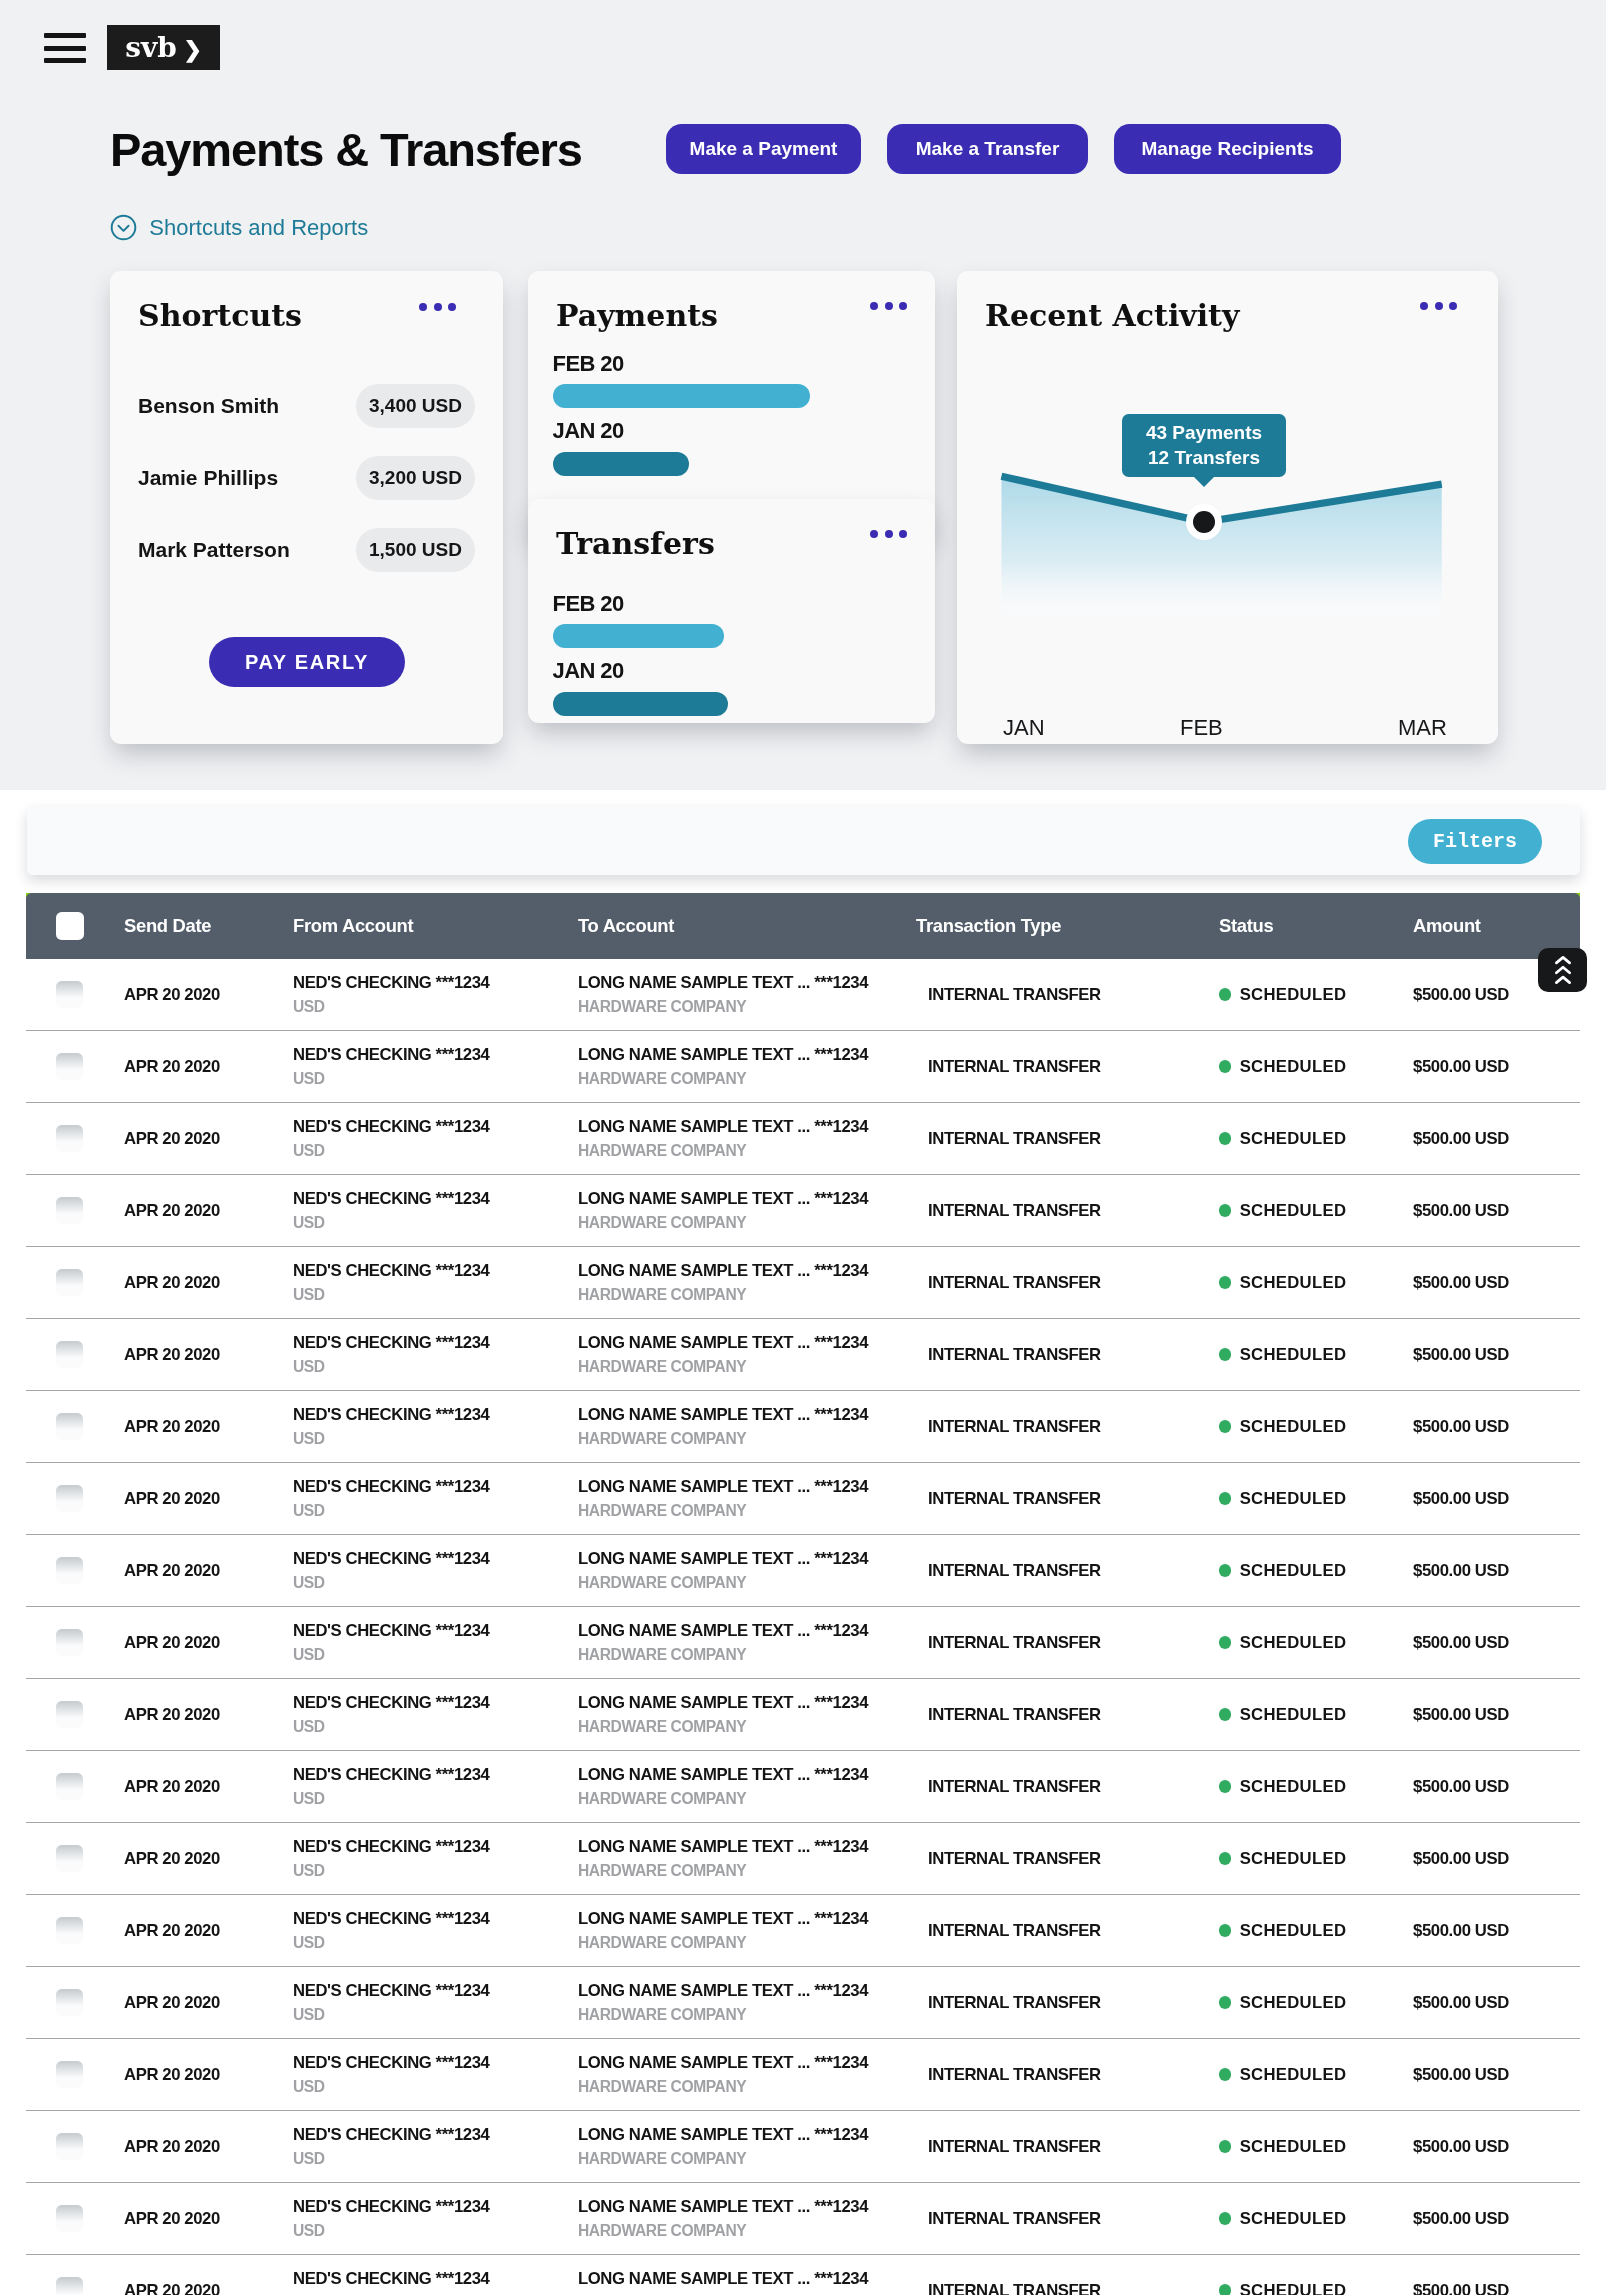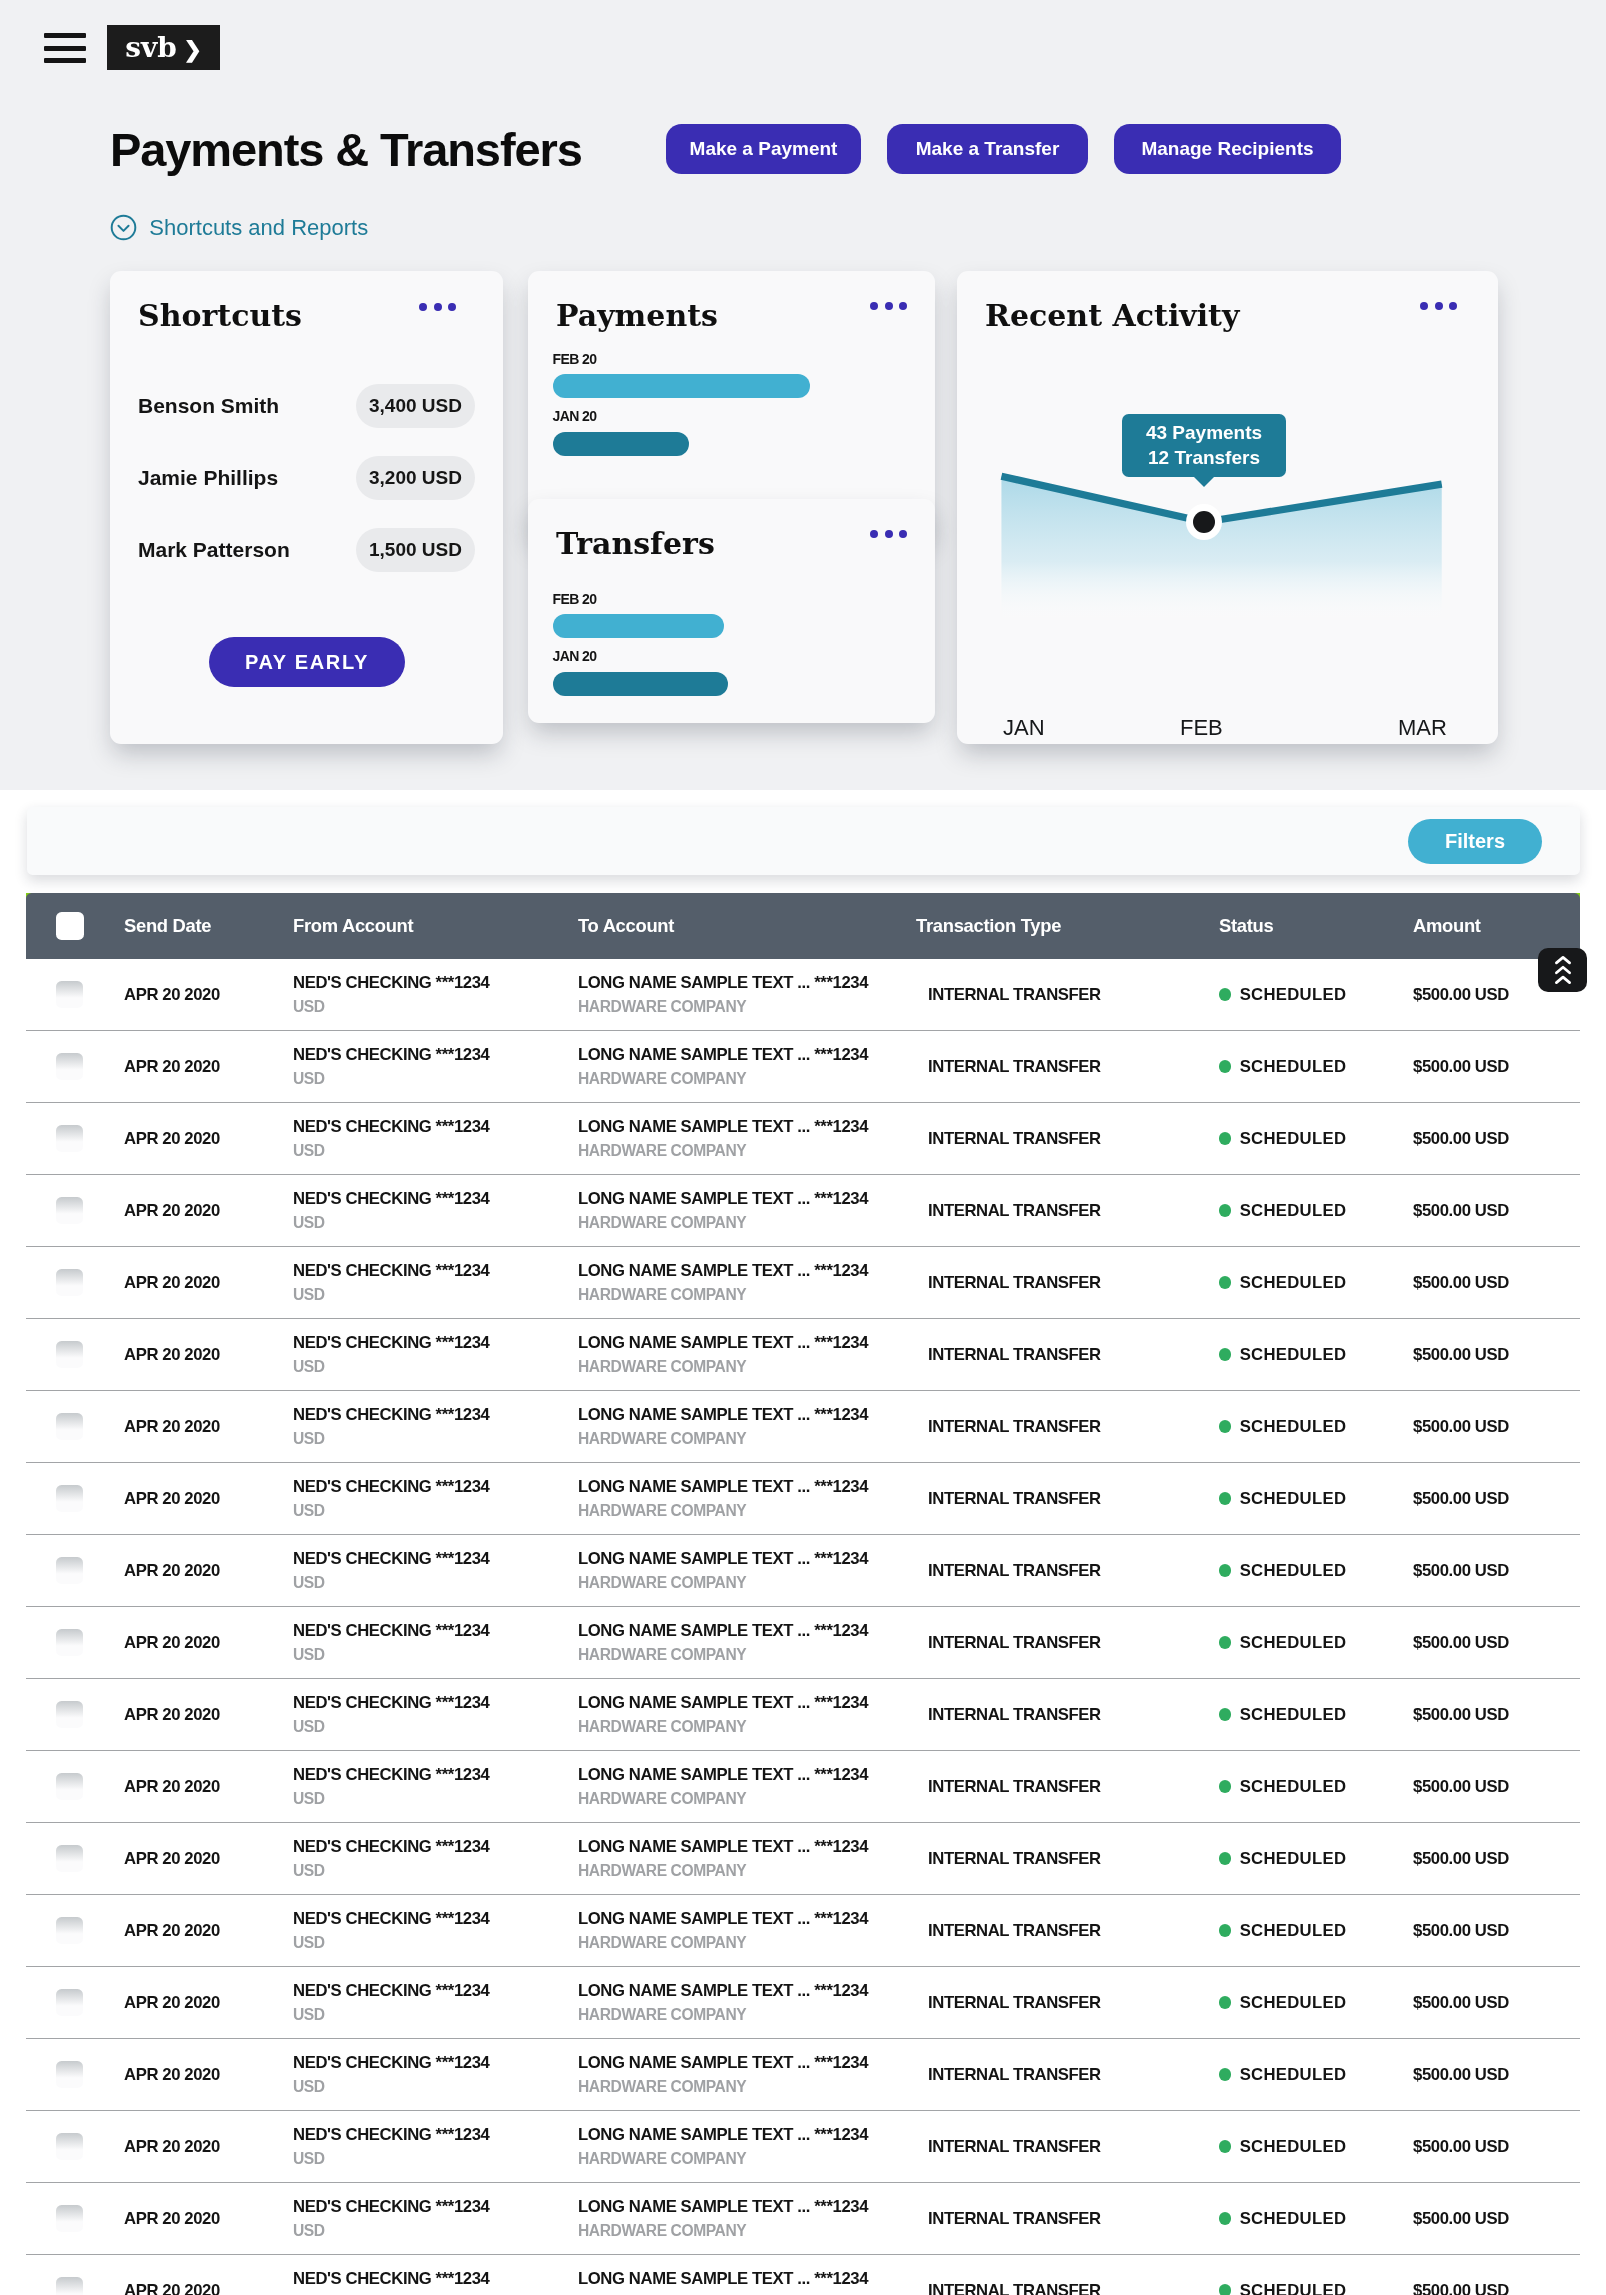--- a/index.html
+++ b/index.html
@@ -35,38 +35,38 @@
   .sc-row { display:flex; justify-content:space-between; align-items:center; height:44px; }
   .sc-name { font-size:21px; font-weight:600; color:#151515; }
   .sc-pill { width:119px; height:44px; border-radius:22px; background:#e9eaec; display:flex; align-items:center; justify-content:center; font-size:19px; font-weight:700; color:#161616; }
   .pay-early { position:absolute; left:99px; top:366px; width:196px; height:50px; border-radius:25px; background:var(--indigo); color:#fff; font-size:20px; font-weight:700; letter-spacing:1.7px; display:flex; align-items:center; justify-content:center; cursor:pointer; }
 
   #card-payments { left:528px; top:271px; width:407px; height:268px; }
   #card-payments .dots, #card-transfers .dots { right:28px; top:31px; }
   .bar-host { position:absolute; left:24.6px; right:24.6px; display:flex; flex-direction:column; gap:10px; }
   #card-payments .bar-host { top:80px; }
   #card-transfers .bar-host { top:92px; }
-  .bar-label { font-size:14px; font-weight:700; letter-spacing:-0.6px; color:#141414; margin-bottom:7.3px; }
+  .bar-label { font-size:22px; font-weight:700; letter-spacing:-0.6px; color:#141414; margin-bottom:7.3px; }
   .bar { height:24px; border-radius:12.3px; }
 
   #card-transfers { left:528px; top:499px; width:407px; height:224px; }
 
   #card-activity { left:957px; top:271px; width:541px; height:473px; }
   #card-activity .dots { right:41px; top:31px; }
   .chart-svg { position:absolute; left:22px; top:193px; }
   .marker { position:absolute; left:229px; top:233px; width:36px; height:36px; border-radius:50%; background:#ffffff; display:flex; align-items:center; justify-content:center; }
   .marker i { width:22px; height:22px; border-radius:50%; background:#17181a; }
   .tooltip { position:absolute; left:165px; top:143px; width:164px; height:63px; background:var(--teal); border-radius:6.7px; color:#fff; font-size:19px; font-weight:700; display:flex; flex-direction:column; align-items:center; justify-content:center; line-height:24.6px; }
   .tooltip:after { content:""; position:absolute; left:50%; bottom:-10px; transform:translateX(-50%); border:10.6px solid transparent; border-top-color:var(--teal); border-bottom:none; }
   .xl { position:absolute; top:444px; font-size:22px; font-weight:500; color:#16181a; }
   .xl-jan { left:46px; } .xl-feb { left:223px; } .xl-mar { left:441px; }
 
   
   .filter-strip { position:absolute; left:27px; top:807px; width:1553px; height:68px; background:#f9fafb; border-radius:5.6px; box-shadow:0 5.6px 12.3px rgba(30,40,55,.16); }
-  .btn-filters { position:absolute; right:38px; top:12.3px; width:134px; height:45px; border-radius:23px; background:var(--light-blue); color:#fff; font-size:20px; font-weight:600; display:flex; align-items:center; justify-content:center; cursor:pointer; }
+  .btn-filters { position:absolute; right:38px; top:12.3px; width:134px; height:45px; border-radius:23px; background:var(--light-blue); color:#fff; font-size:20px; font-weight:600; display:flex; align-items:center; justify-content:center; cursor:pointer;font-family:Liberation Mono, monospace; }
 
   
   .table { position:absolute; left:26px; top:893px; width:1554px; height:1403px; overflow:hidden; background:#84cc16; }
   .thead { position:relative; height:66px; background:var(--header-bg); border-radius:5.6px 5.6px 0 0; color:#fff; }
   .th { position:absolute; top:0; height:66px; display:flex; align-items:center; font-size:18.4px; font-weight:700; letter-spacing:-0.3px; }
   .hcheck { position:absolute; left:30px; top:19px; width:28px; height:28px; background:#ffffff; border-radius:5.6px; cursor:pointer; }
   .x-date { left:98px; } .x-from { left:267px; } .x-to { left:552px; } .x-type { left:890px; } .x-status { left:1193px; } .x-amount { left:1387px; }
 
   .trow { position:relative; height:72px; border-bottom:1.7px solid #a2a4a7; background:#fff; }
   .c-check { position:absolute; left:30px; top:22px; width:27px; height:27px; border-radius:5.6px; background:linear-gradient(180deg,#c6cacd 0%, #fbfbfc 62%); cursor:pointer; }

